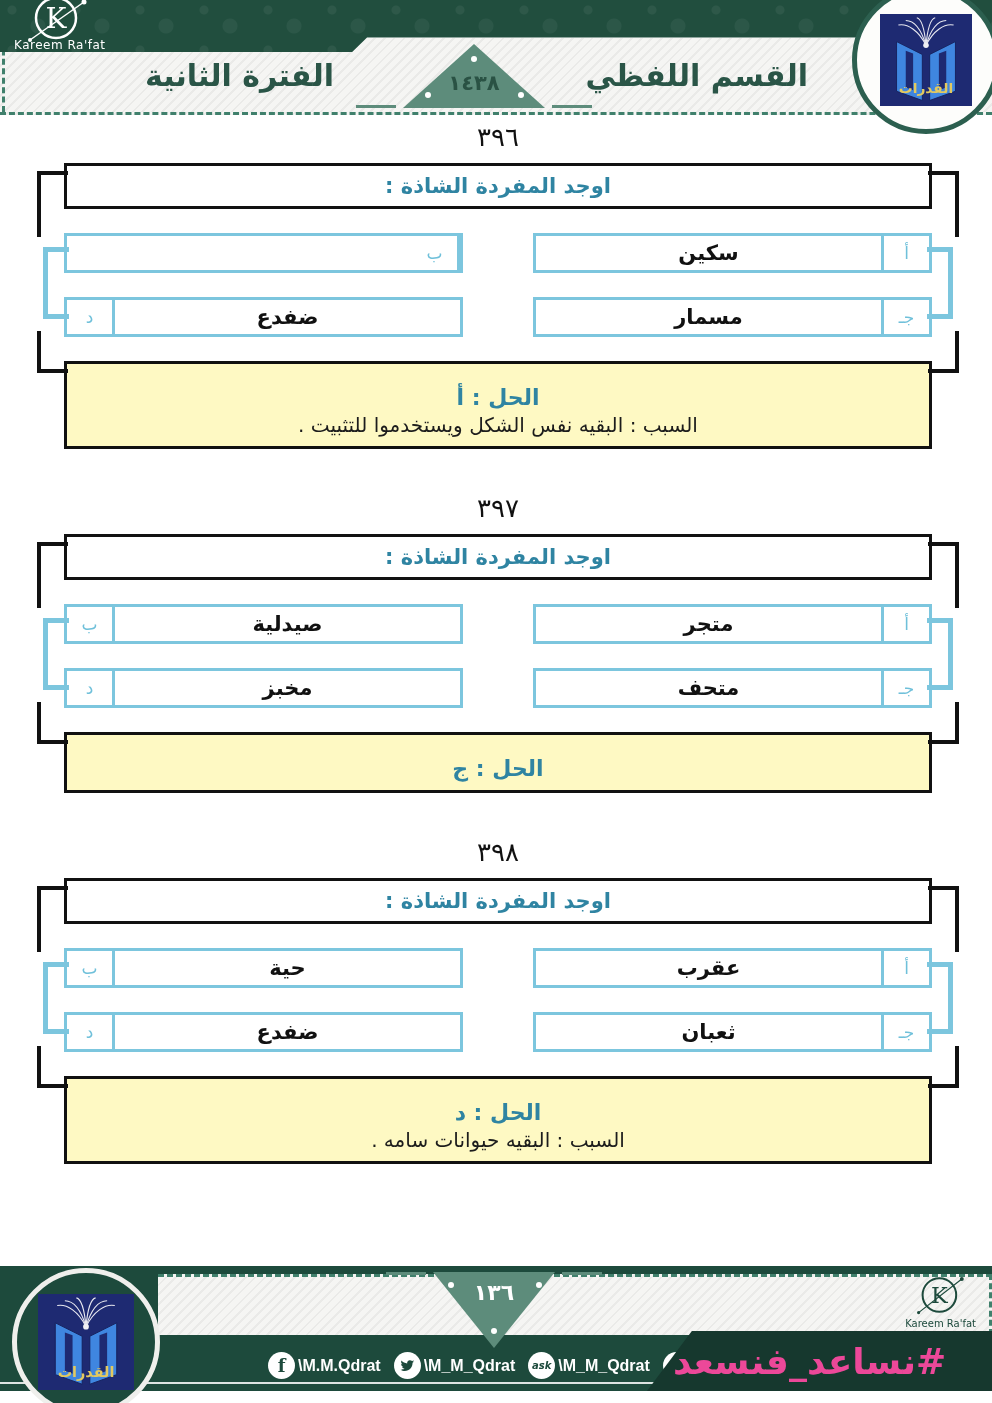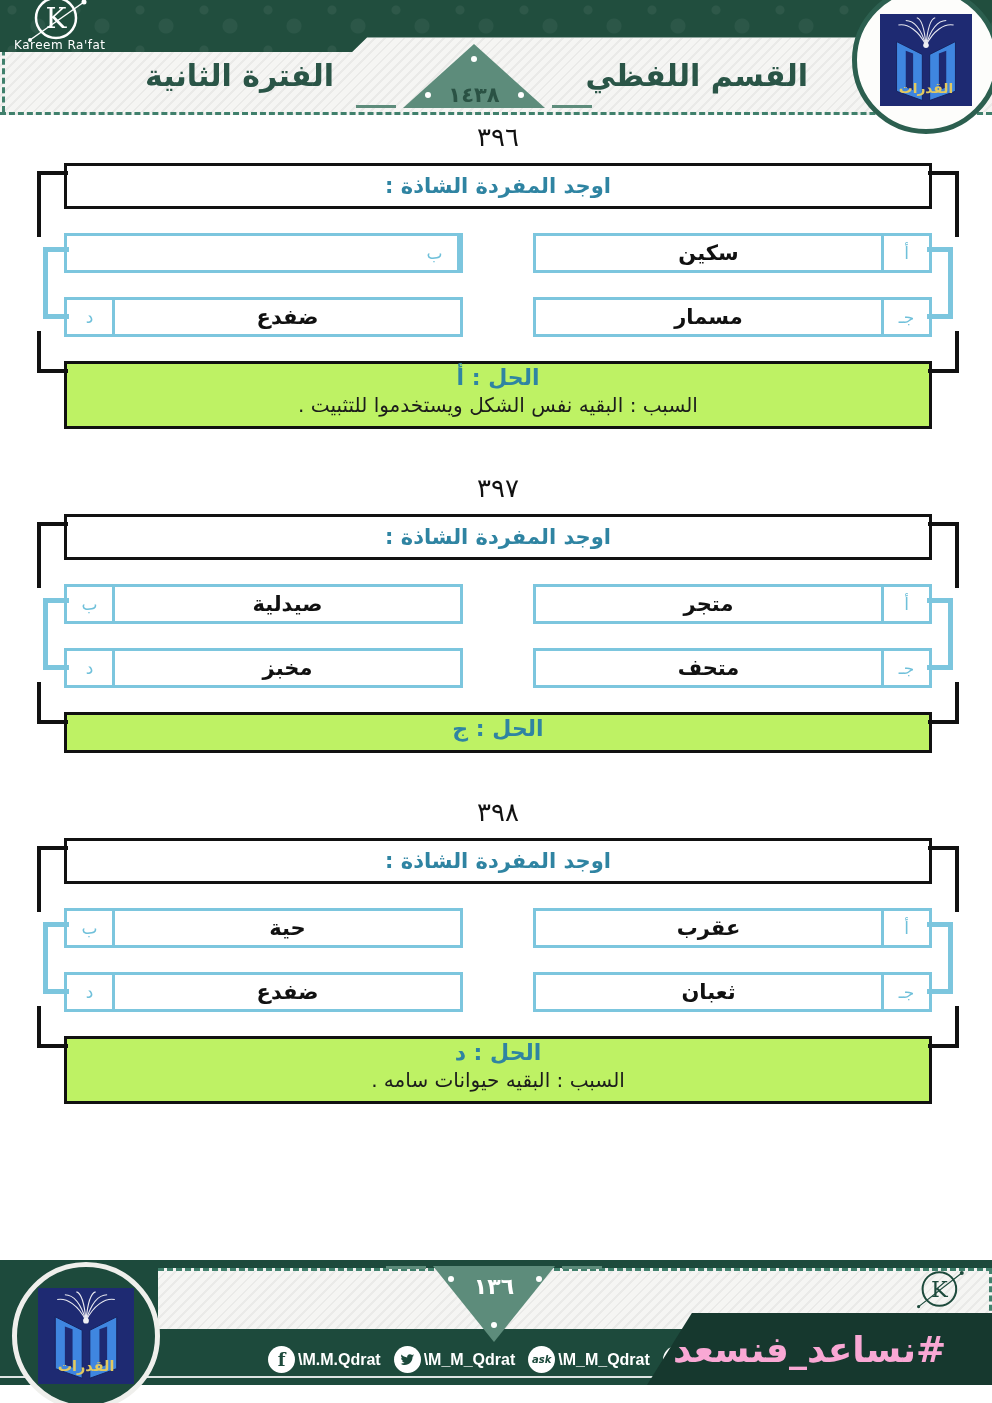--- a/index.html
+++ b/index.html
@@ -15,64 +15,64 @@
      background-image:radial-gradient(circle at 12px 10px,rgba(255,255,255,.06) 4px,transparent 5px),
                       radial-gradient(circle at 38px 26px,rgba(255,255,255,.05) 7px,transparent 8px);
      background-size:64px 40px;
      clip-path:polygon(0 0,100% 0,100% 72%,37% 72%,35.5% 100%,0 100%);}
   .k-logo{position:absolute;left:20px;top:0;z-index:3;}
   .k-name{position:absolute;left:14px;top:38px;z-index:3;color:#fff;font-size:12px;letter-spacing:.5px;}
   .sec-title{position:absolute;top:58px;right:184px;z-index:3;font-size:30px;font-weight:bold;color:#2a5547;}
   .per-title{position:absolute;top:58px;left:145px;z-index:3;font-size:30px;font-weight:bold;color:#2a5547;}
   .tri{position:absolute;z-index:3;background:#5d8c7b;display:flex;align-items:flex-end;justify-content:center;}
   .tri-up{left:403px;top:44px;width:142px;height:64px;clip-path:polygon(50% 0,100% 100%,0 100%);}
-  .tri-up .tri-num{color:#2a5244;font-weight:bold;font-size:21px;line-height:1;padding-bottom:2px;}
+  .tri-up .tri-num{color:#2a5244;font-weight:bold;font-size:21px;line-height:1;padding-bottom:14px;}
   .dot{position:absolute;width:6px;height:6px;border-radius:50%;background:#fff;z-index:4;}
   .tri-dash{position:absolute;height:3px;width:40px;background:#5d8c7b;z-index:3;}
   .hdr-circle{position:absolute;right:-8px;top:-14px;width:138px;height:138px;border-radius:50%;
      background:#fdfdfb;border:5px solid #2c5f4f;z-index:5;display:flex;align-items:center;justify-content:center;}
   
   #content{position:absolute;top:115px;left:4px;right:0;z-index:1;}
   .question{margin:0 60px;}
   .q-num{text-align:center;font-size:26px;color:#111;margin:7px 0 11px;}
   .q-frame{position:relative;}
   .q-title{height:46px;border:3px solid #111;display:flex;align-items:center;justify-content:center;
            color:#2f84a2;font-weight:bold;font-size:21px;background:#fff;box-sizing:border-box;}
   .q-opts{display:grid;grid-template-columns:1fr 1fr;column-gap:70px;row-gap:24px;margin:24px 0;}
   .opt{height:34px;border:3px solid #7cc6de;display:flex;background:#fff;box-sizing:content-box;}
   .opt .letter{width:45px;flex:none;display:flex;align-items:center;justify-content:center;
                color:#6fc0da;font-size:17px;}
   .opt.label-right .letter{border-left:3px solid #7cc6de;}
   .opt.label-left  .letter{border-right:3px solid #7cc6de;}
   .opt .txt{flex:1;display:flex;align-items:center;justify-content:center;
             font-size:21px;font-weight:bold;color:#111;}
-  .q-ans{border:3px solid #111;padding:1px 10px 9px;text-align:center;background:#bef264;}
+  .q-ans{border:3px solid #111;padding:21px 10px 9px;text-align:center;background:#fef9c3;}
   .q-sol{color:#2f84a2;font-size:22px;font-weight:bold;}
   .q-reason{font-size:20px;color:#1c1c1c;margin-top:3px;}
   .bk{position:absolute;}
   .bk-l-top{left:-27px;top:8px;width:27px;height:62px;border-left:4px solid #111;border-top:4px solid #111;}
   .bk-l-bot{left:-27px;top:168px;width:27px;height:38px;border-left:4px solid #111;border-bottom:4px solid #111;}
   .bk-r-top{right:-27px;top:8px;width:27px;height:62px;border-right:4px solid #111;border-top:4px solid #111;}
   .bk-r-bot{right:-27px;top:168px;width:27px;height:38px;border-right:4px solid #111;border-bottom:4px solid #111;}
   .bb-l{left:-21px;top:84px;width:21px;height:62px;border:5px solid #7cc6de;border-right:none;}
   .bb-r{right:-21px;top:84px;width:21px;height:62px;border:5px solid #7cc6de;border-left:none;}
   .question + .question{margin-top:44px;}
   
-  #footer{position:absolute;left:0;bottom:18px;width:992px;height:125px;background:#1d4a3c;z-index:2;text-decoration:underline;}
+  #footer{position:absolute;left:0;bottom:12px;width:992px;height:125px;background:#1d4a3c;z-index:2;text-decoration:underline;}
   .f-band{position:absolute;top:8px;left:158px;right:0;height:58px;z-index:1;
           border-top:3px dashed #40806c;border-right:3px dashed #40806c;}
   .f-line{position:absolute;bottom:7px;left:0;right:0;height:2px;background:rgba(255,255,255,.85);z-index:1;}
   .tri-down{left:433px;top:6px;width:122px;height:76px;clip-path:polygon(0 0,100% 0,50% 100%);
             align-items:flex-start;z-index:2;}
   .tri-down .tri-num{color:#fff;font-weight:bold;font-size:22px;padding-top:8px;letter-spacing:4px;}
   .f-klogo{position:absolute;right:16px;top:6px;z-index:2;text-align:center;}
   .f-kname{color:#1d4a3c;font-size:10px;margin-top:-4px;}
-  .f-hash{position:absolute;right:0;bottom:0;width:345px;height:72px;background:#16382e;z-index:3;
+  .f-hash{position:absolute;right:0;bottom:0;width:345px;height:60px;background:#16382e;z-index:3;
           clip-path:polygon(13% 0,100% 0,100% 100%,0 100%);display:flex;align-items:center;
-          justify-content:center;color:#f9a8d4;font-size:36px;font-weight:bold;padding-right:20px;box-sizing:border-box;margin-top:22px;}
+          justify-content:center;color:#ec4899;font-size:36px;font-weight:bold;padding-right:20px;box-sizing:border-box;margin-top:22px;}
   .f-social{position:absolute;left:268px;bottom:12px;z-index:2;display:flex;gap:13px;align-items:center;}
   .s-item{display:flex;align-items:center;gap:3px;}
   .sicon{width:27px;height:27px;border-radius:50%;background:#fff;color:#1d4a3c;flex:none;
          display:flex;align-items:center;justify-content:center;font-weight:bold;}
   .handle{color:#fff;font-size:16px;font-weight:bold;font-family:"Liberation Sans",sans-serif;}
   .f-circle{position:absolute;left:12px;top:2px;width:138px;height:138px;border-radius:50%;
      background:#1d4a3c;border:5px solid #efefec;z-index:4;display:flex;align-items:center;justify-content:center;}
 </style>
 </head>
 <body>

